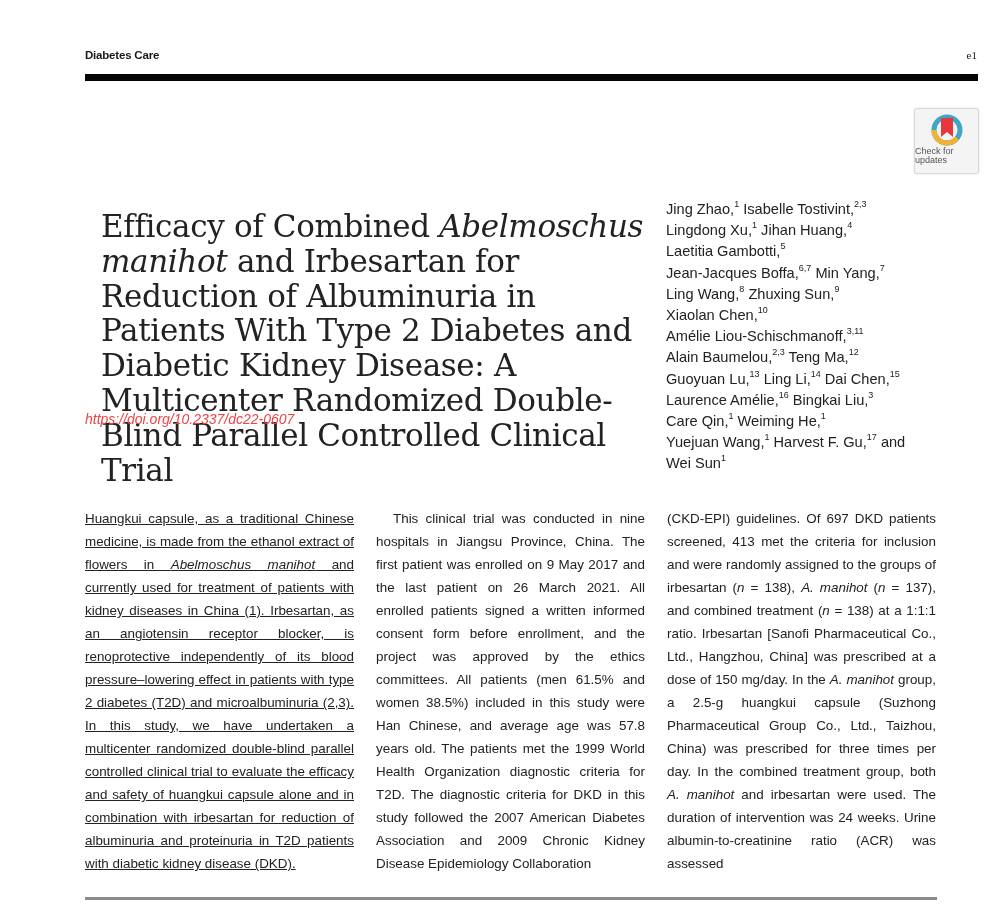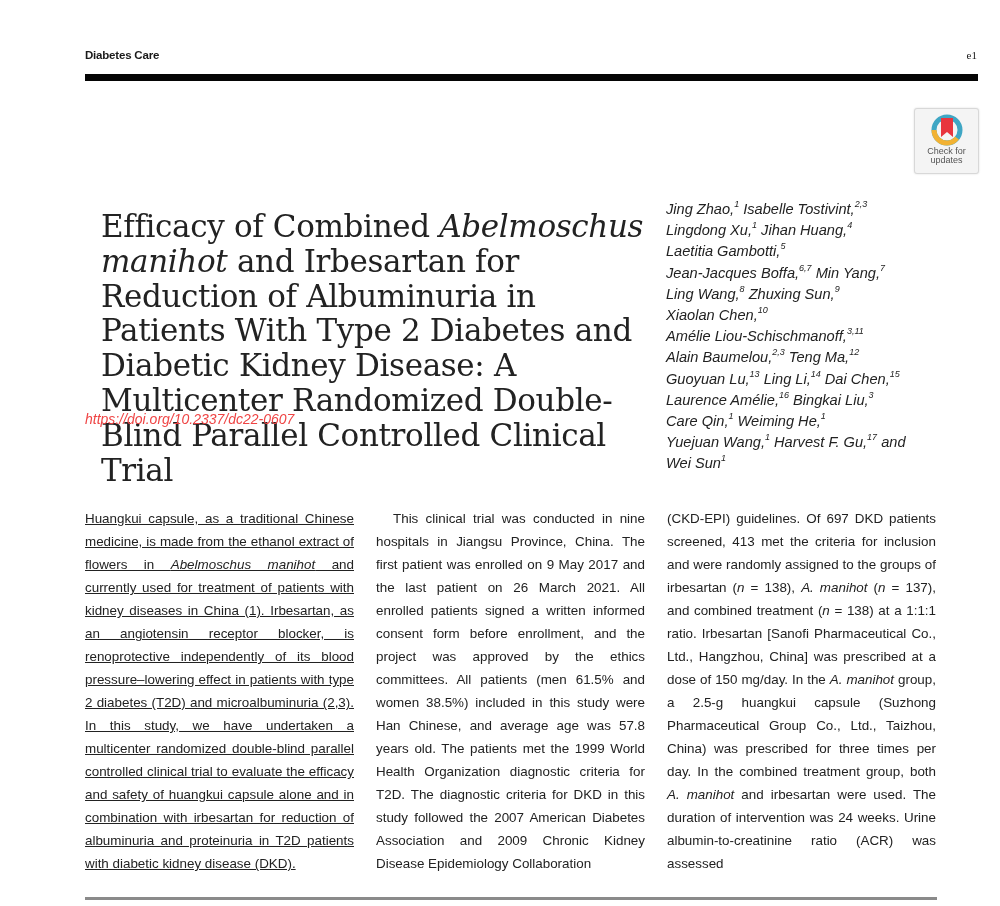--- a/index.html
+++ b/index.html
@@ -15,39 +15,39 @@
   .top-rule { position: absolute; left: 85px; top: 74px; width: 893px; height: 7px; background: #050505; }
   .bottom-rule { position: absolute; left: 85px; top: 897px; width: 852px; height: 3px; background: #8a8a8a; }
 
   .crossmark {
     position: absolute; left: 914px; top: 108px; width: 63px; height: 64px;
     border: 1px solid #d8d8d8; border-radius: 3px; background: #f4f4f4;
     box-shadow: 0 0 2px rgba(0,0,0,0.15);
   }
   .crossmark svg { position: absolute; left: 15px; top: 4px; }
   .crossmark-text {
-    position: absolute; left: 0; top: 38px; width: 100%; text-align: center;
+    position: absolute; left: 0; top: 38px; width: 100%; text-align: left;
     font-family: "Liberation Sans", sans-serif; font-size: 9px; line-height: 9px; color: #555;
   }
 
   .title {
     position: absolute; left: 85px; top: 193px; width: 560px;
     font-family: "DejaVu Serif", serif; font-size: 31px; line-height: 34.8px;
     font-weight: normal; color: #222; margin: 16px; letter-spacing: -0.35px;
   }
   .title i { font-style: italic; }
 
   .doi {
     position: absolute; left: 85px; top: 411px;
     font-family: "Liberation Sans", sans-serif; font-style: italic; font-size: 14px; color: #ef4444;
   }
 
   .authors {
     position: absolute; left: 666px; top: 199px; width: 290px;
-    font-family: "Liberation Sans", sans-serif; font-style: italic; font-size: 14.6px; line-height: 21.2px; color: #222;
+    font-family: "Liberation Sans", sans-serif; font-size: 14.6px; line-height: 21.2px; color: #222;
   }
   .authors sup { font-size: 9px; vertical-align: 7px; line-height: 0; }
 
   .col {
     position: absolute; top: 507px; width: 269px;
     font-family: "Liberation Sans", sans-serif; font-size: 13.4px; line-height: 23px;
     text-align: justify; color: #222; margin: 0;
   }
   .col p { margin: 0; }
   .col i { font-style: italic; }

